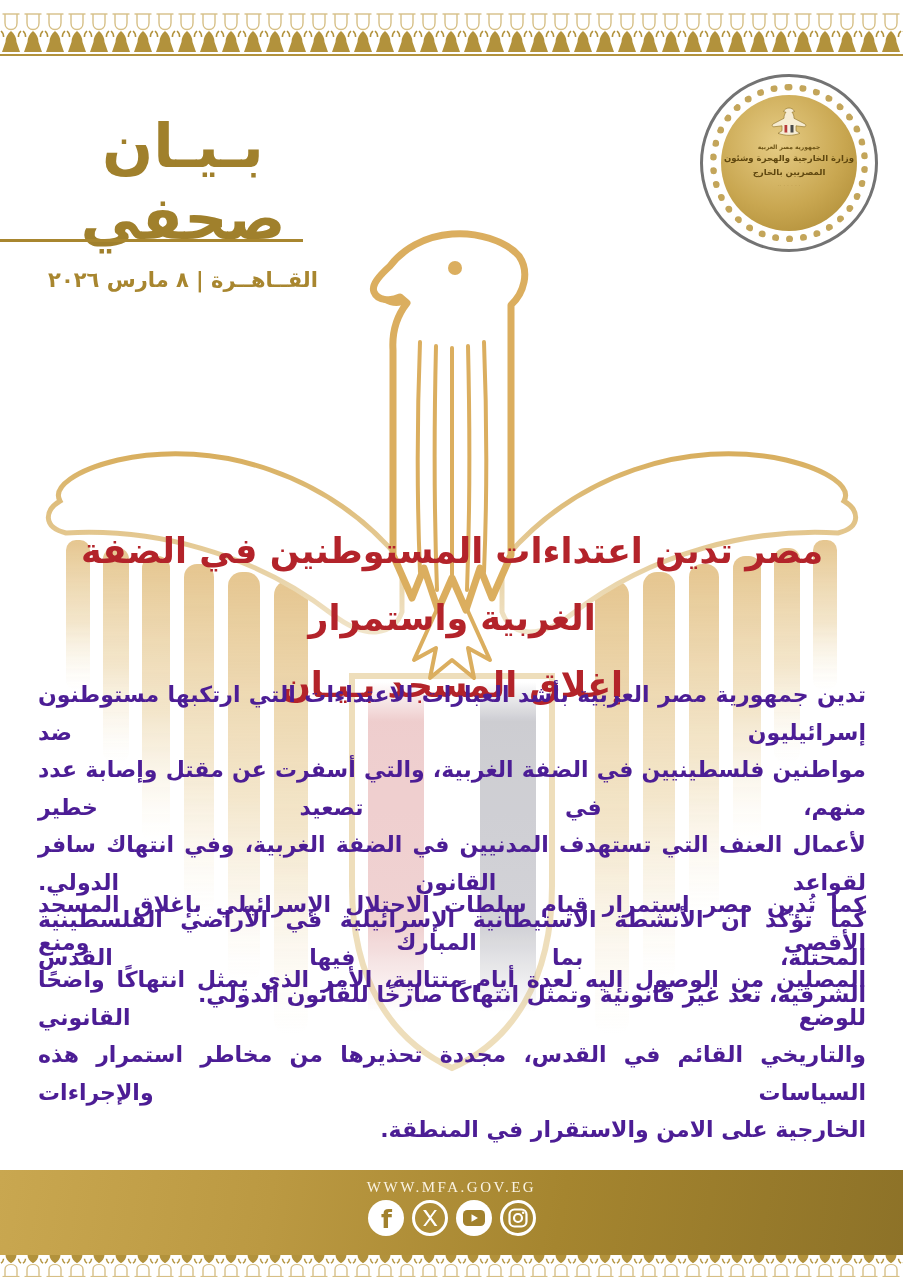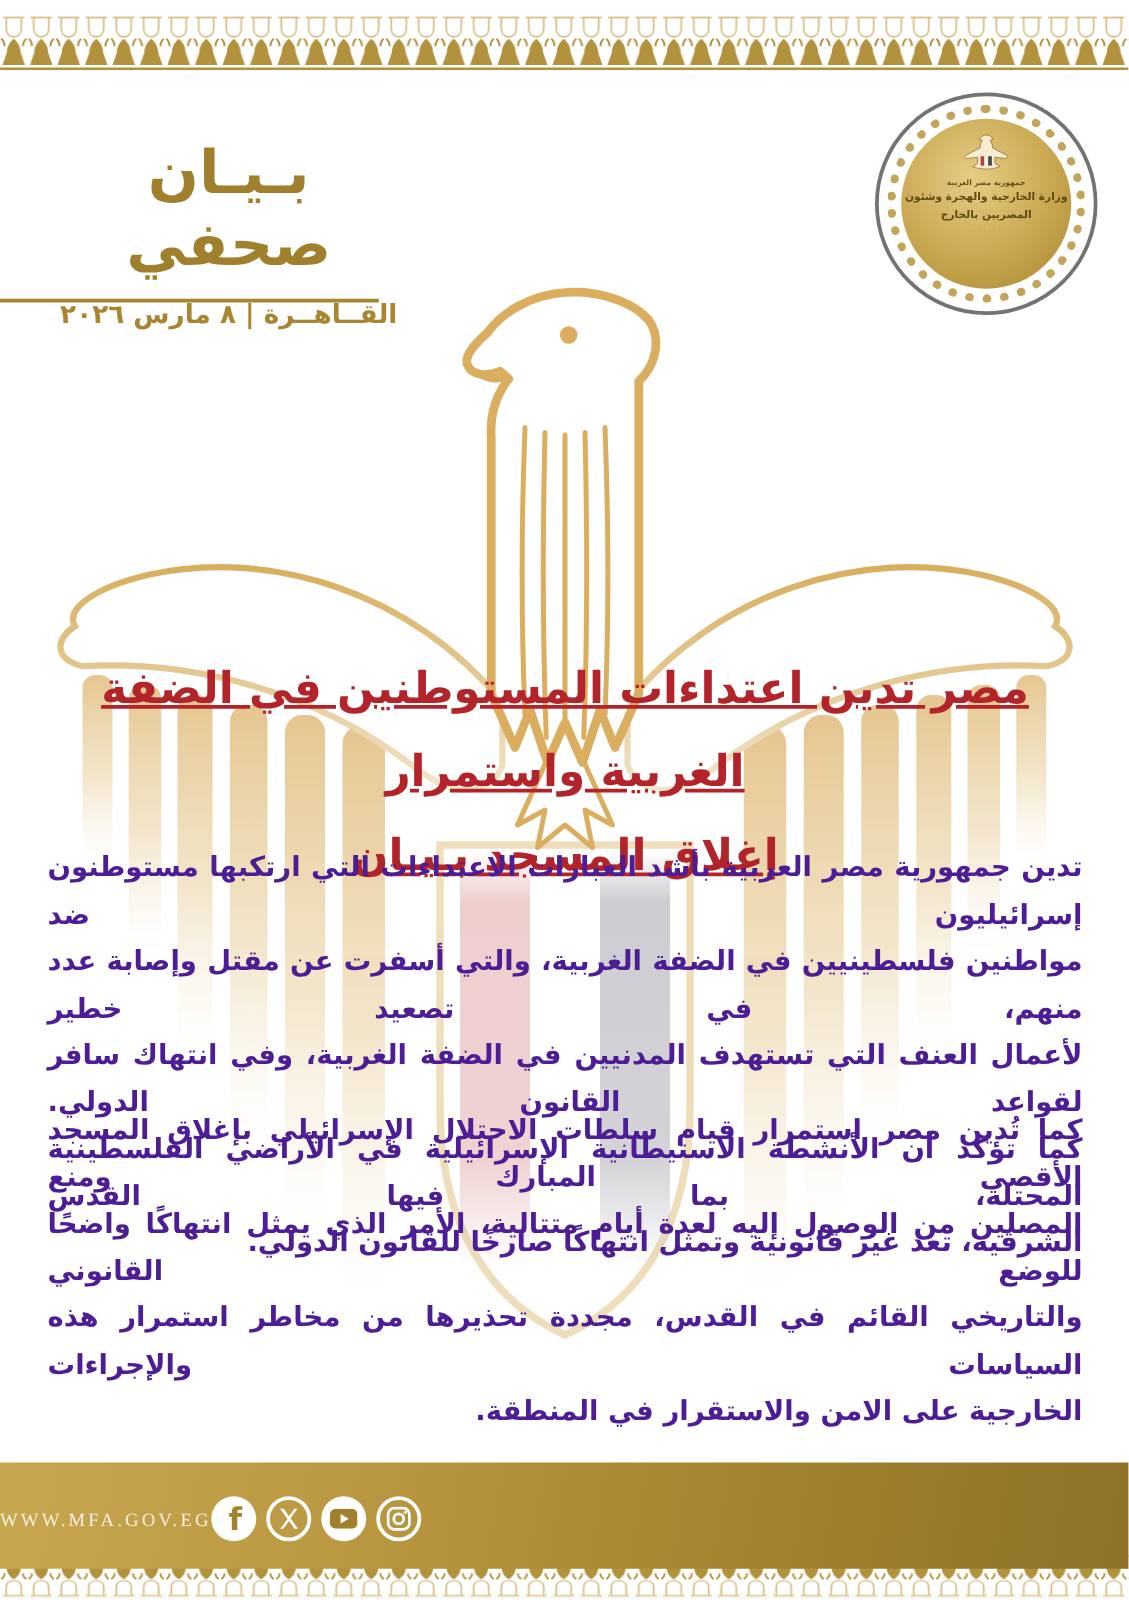--- a/index.html
+++ b/index.html
@@ -5,50 +5,50 @@
   html,body{margin:0;padding:0;background:#ffffff;}
   .page{position:relative;width:903px;height:1280px;background:#fff;overflow:hidden;
         font-family:"DejaVu Sans",sans-serif;}
   
   .border-band{position:absolute;left:0;right:0;}
   .border-band svg{display:block;width:100%;}
   .top-band{top:12px;height:44px;}
   .bottom-band{top:1244px;height:34px;transform:scaleY(-1);}
   
   .title-block{position:absolute;top:110px;left:48px;width:270px;text-align:center;color:#a0802c;}
-  .press-title{font-size:48px;font-weight:bold;line-height:1.2;}
+  .press-title{font-size:60px;font-weight:bold;line-height:1.2;}
   .dateline{margin-top:14px;font-size:21px;font-weight:bold;color:#a8862f;}
   .header-rule{position:absolute;top:239px;left:0;width:303px;height:3px;background:#a8862f;}
   
   .seal{position:absolute;top:74px;left:700px;width:172px;height:172px;border-radius:50%;
         background:#fff;border:3px solid #737373;display:flex;align-items:center;justify-content:center;}
   .seal-ring{width:158px;height:158px;border-radius:50%;border:7px dotted #c3a55a;background:#fff;
         display:flex;align-items:center;justify-content:center;box-sizing:border-box;}
   .seal-disc{width:136px;height:136px;border-radius:50%;
         background:radial-gradient(circle at 42% 35%, #e6cc85, #c9a751 55%, #a8852f 100%);
         text-align:center;color:#6d5415;box-sizing:border-box;padding-top:12px;}
   .seal-disc svg{display:block;margin:0 auto;}
   .seal-country{font-size:6px;font-weight:bold;margin-top:2px;color:#6b5214;}
   .seal-ministry{font-size:8.5px;font-weight:bold;line-height:1.3;margin-top:3px;color:#5f470f;}
   .seal-dots{font-size:6px;letter-spacing:2px;margin-top:3px;color:#7a5c1a;}
   
   .watermark{position:absolute;top:0;left:0;z-index:0;opacity:.92;}
   
   .content{position:absolute;z-index:2;direction:rtl;}
   .headline{top:518px;right:37px;left:38px;text-align:center;color:#b3232a;
-            font-size:35px;font-weight:bold;line-height:67px;text-decoration:underline;}
+            font-size:35px;font-weight:bold;line-height:67px;}
   .paragraph{right:37px;left:38px;color:#4c1d95;font-size:22px;font-weight:bold;line-height:37.5px;}
   .para-1{top:676px;}
   .para-2{top:886px;}
   .p-line{text-align:justify;text-align-last:justify;}
   .p-line.last{text-align:start;text-align-last:start;}
   
   .footer-bar{position:absolute;top:1170px;left:0;right:0;height:85px;z-index:3;
       background:linear-gradient(100deg,#c9a750 0%,#bb9942 30%,#a5852f 62%,#8d7228 100%);
-      display:flex;flex-direction:row;align-items:center;}
+      display:flex;flex-direction:column;align-items:center;}
   .footer-url{margin-top:9px;font-family:"Liberation Serif",serif;font-size:15px;
       letter-spacing:2.5px;color:#faf3e3;}
   .footer-icons{display:flex;gap:8px;margin-top:4px;}
   .sicon{width:36px;height:36px;border-radius:50%;display:flex;align-items:center;justify-content:center;box-sizing:border-box;}
   .sicon-fb{background:#fff;}
   .sicon-fb span{color:#a1812d;font-weight:bold;font-size:25px;line-height:1;margin-top:2px;margin-left:2px;}
   .sicon-x{border:3px solid #fff;}
   .sicon-yt{background:#fff;}
   .sicon-ig{border:3px solid #fff;}
 </style>

